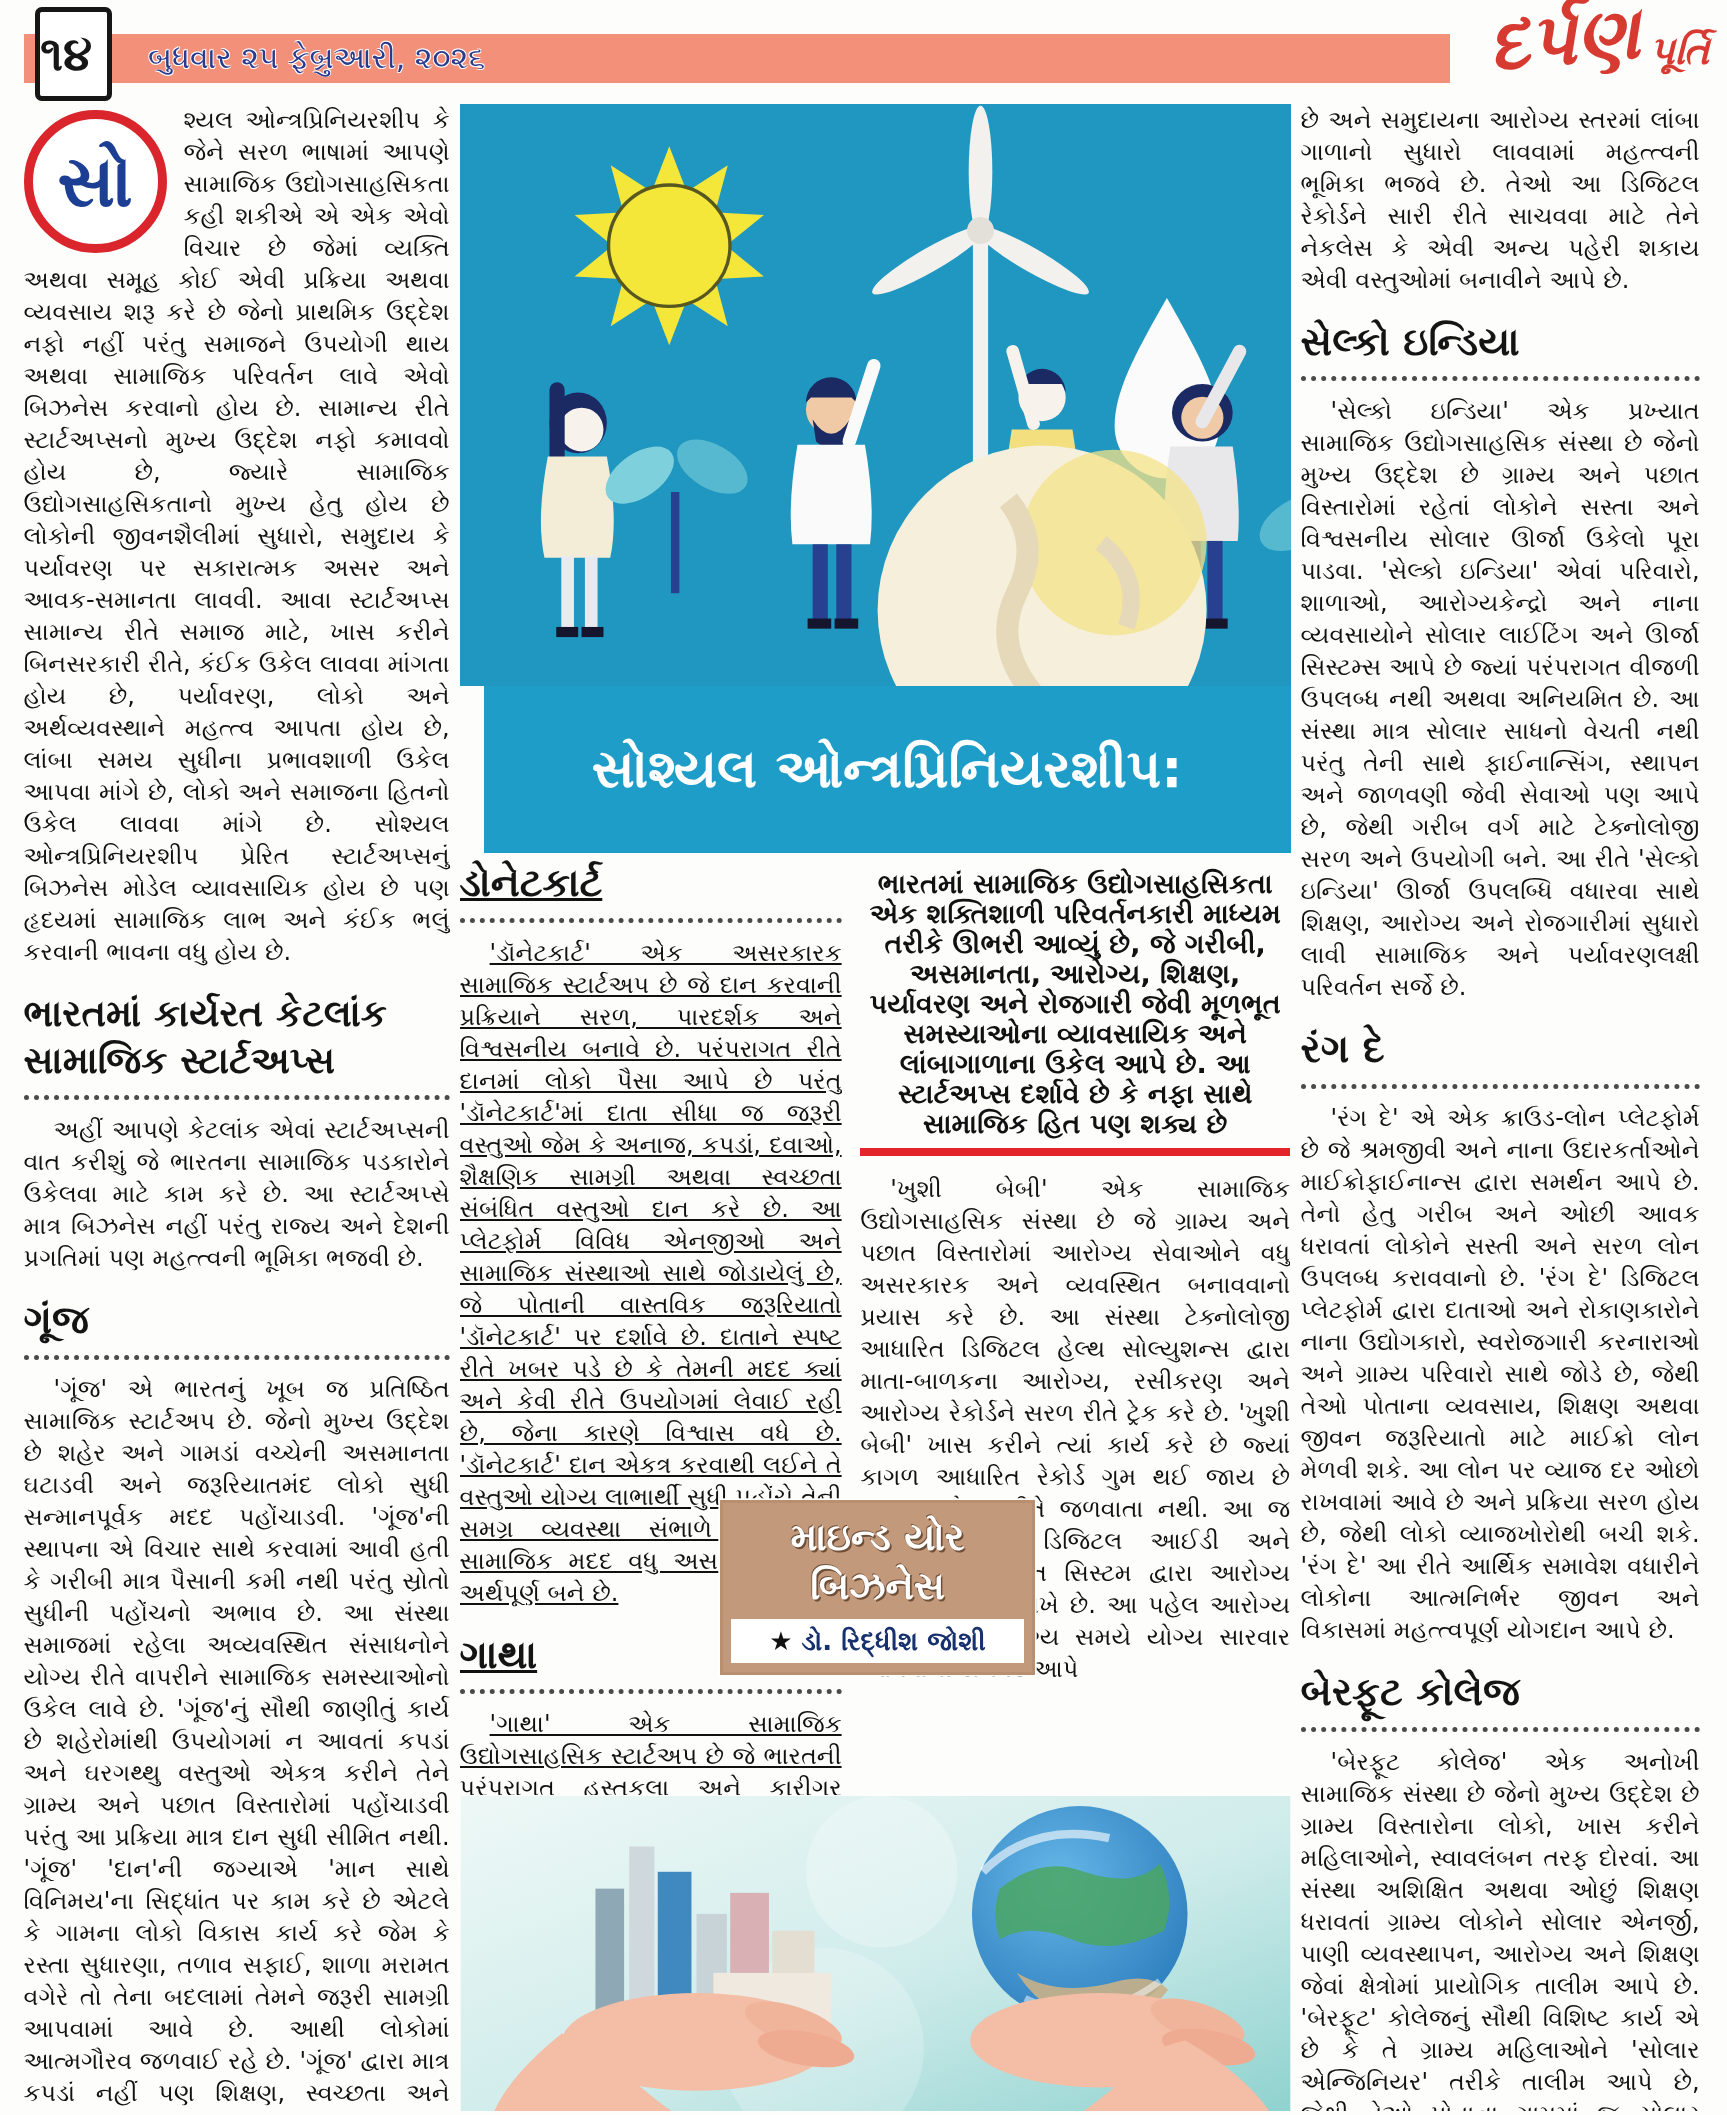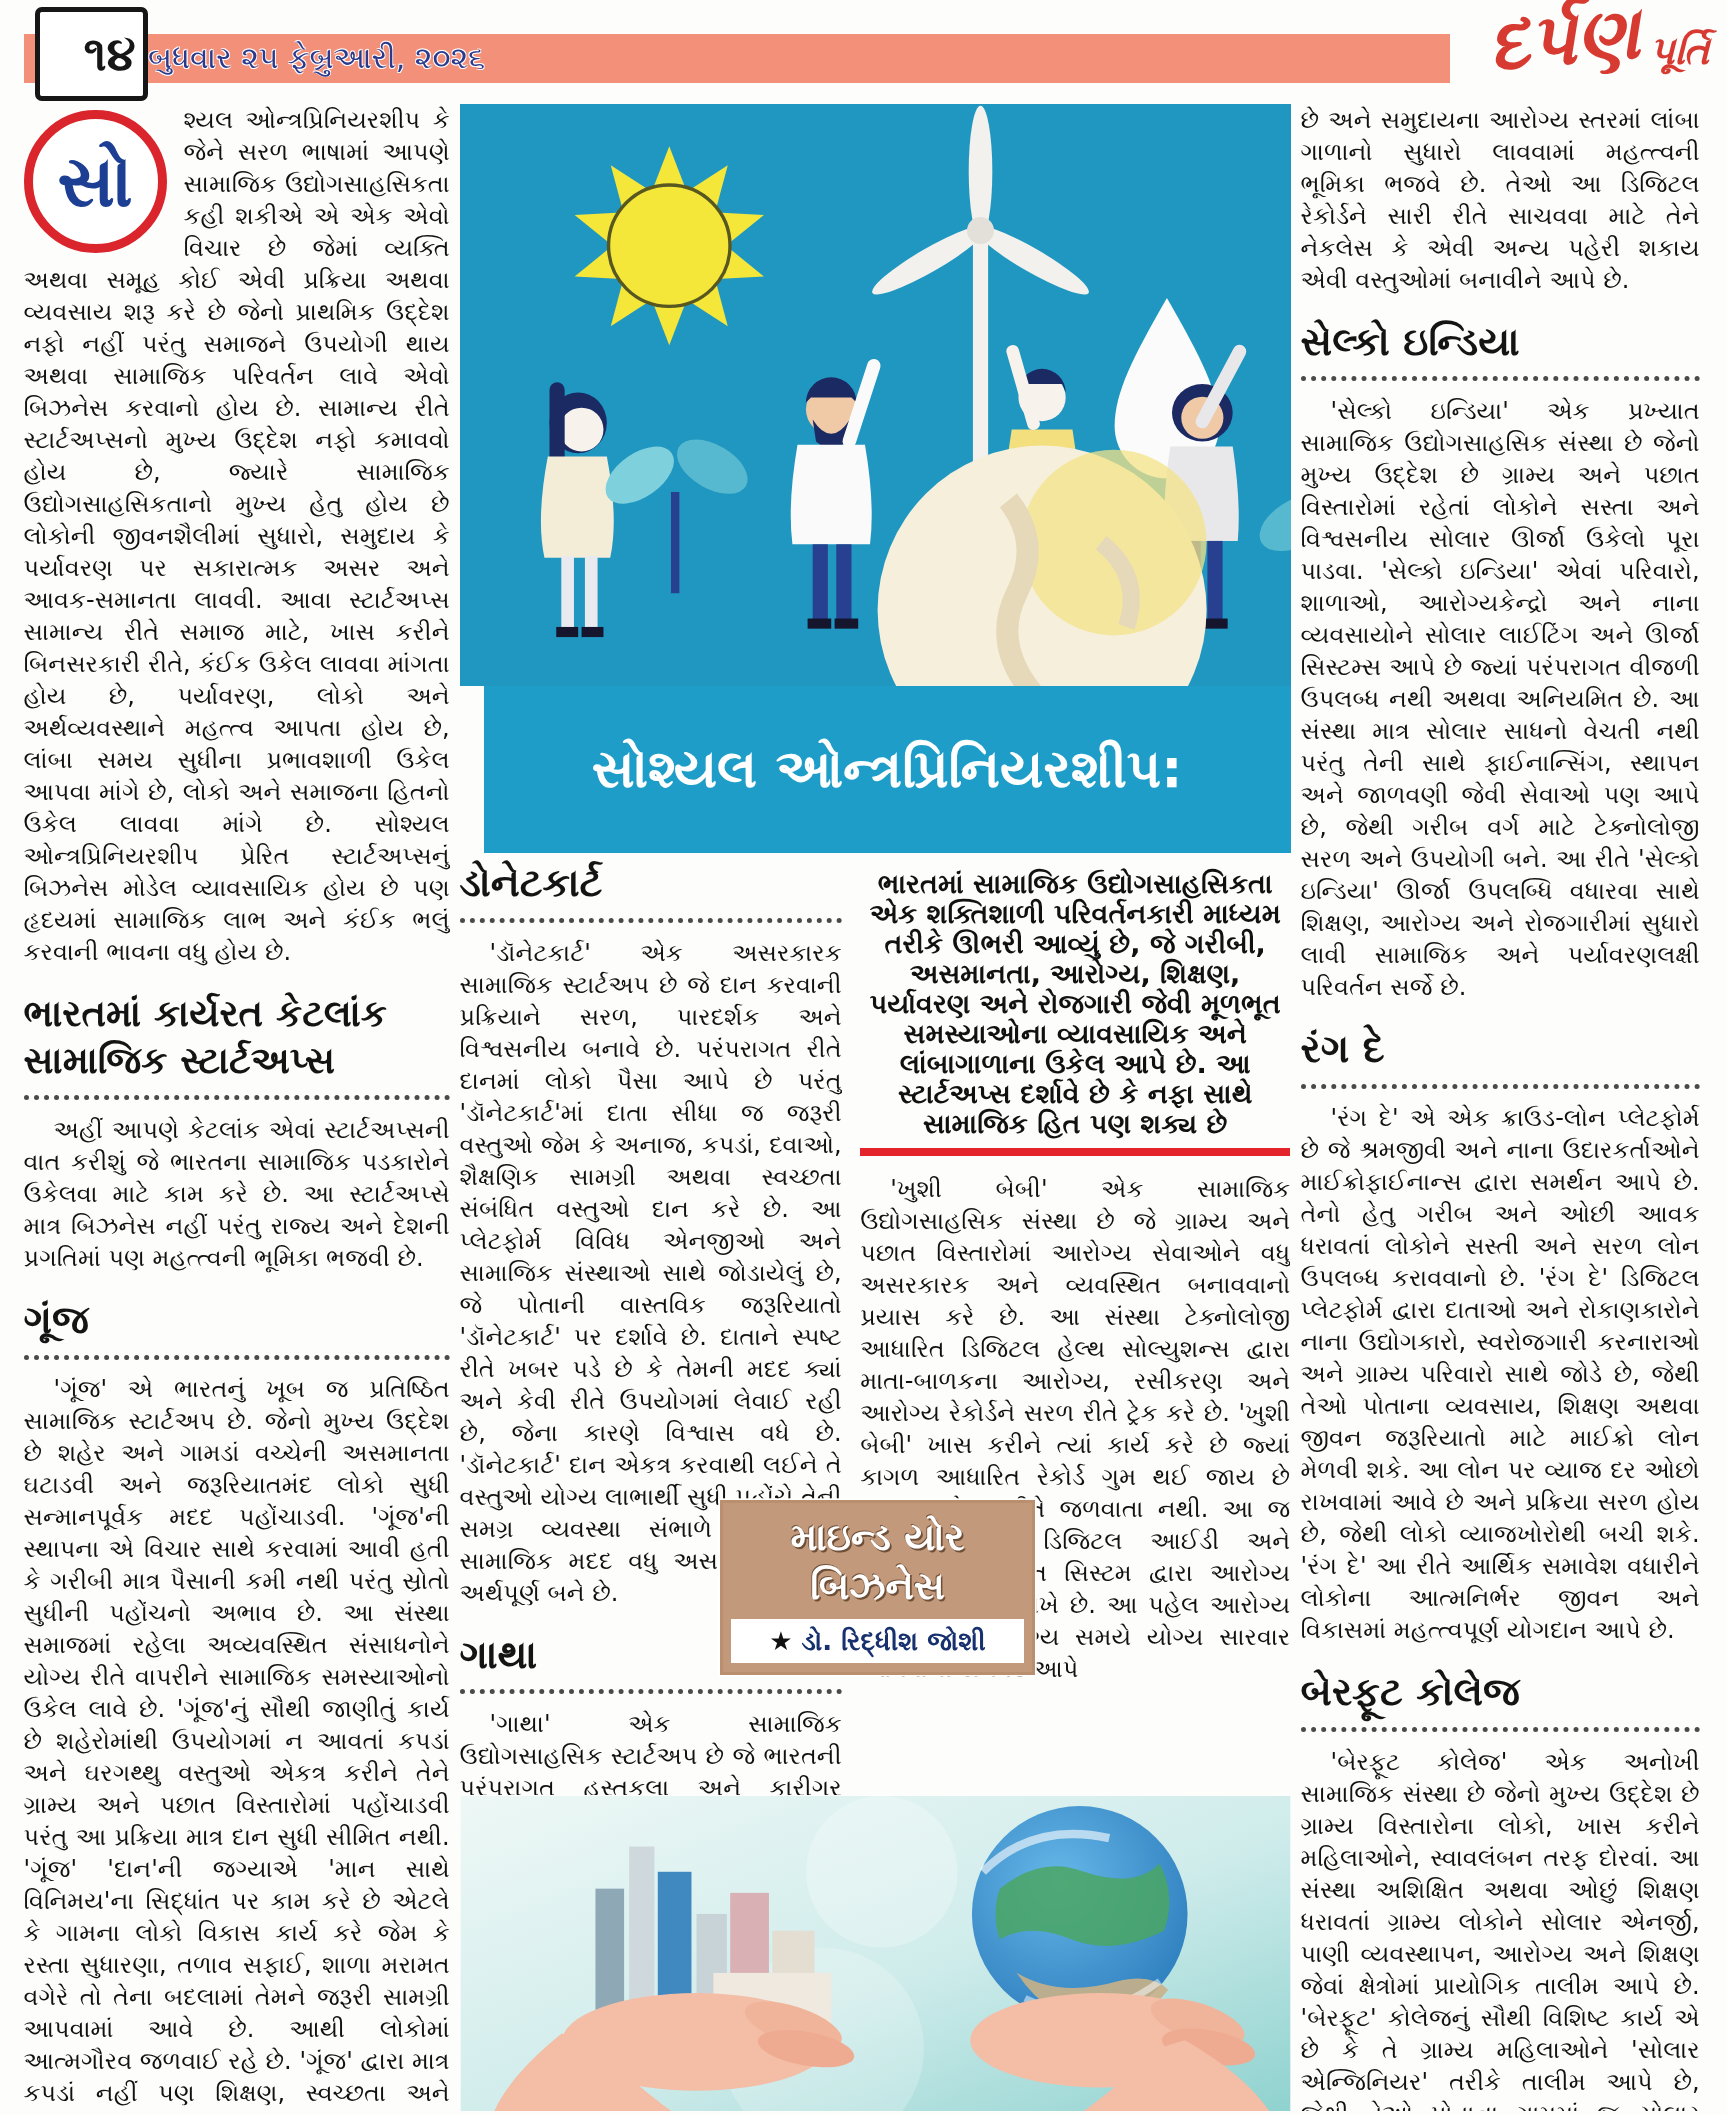--- a/index.html
+++ b/index.html
@@ -2,22 +2,22 @@
 <html style="font-size:13.5px"><head>
 <meta charset="utf-8">
 <style>
   html,body{margin:0;padding:0;background:#ffffff;}
   .page{position:relative;width:1728px;height:2116px;background:#fdfdfc;overflow:hidden;
         font-family:"DejaVu Sans","Liberation Sans",sans-serif;color:#111;}
   
   .hdr{position:relative;height:97px;}
   .date-bar{position:absolute;left:23.6px;top:34px;height:49px;right:278px;background:#f29079;}
   .pageno-box{position:absolute;left:35px;top:6.7px;width:67px;height:84px;background:#fff;
-      border:5.9px solid #161616;border-radius:6.7px;display:flex;align-items:center;justify-content:center;
-      font-size:47px;font-weight:bold;color:#161616;z-index:3;padding-left:36px;}
+      border:5.9px solid #161616;border-radius:6.7px;display:flex;align-items:center;justify-content:flex-start;
+      font-size:47px;font-weight:bold;color:#161616;z-index:3;}
   .date-txt{position:absolute;left:148px;top:40px;font-size:30px;font-weight:normal;color:#2b3a8c;
       text-shadow:0.8px 0.8px 0 #fff,-0.8px -0.8px 0 #fff,0.8px -0.8px 0 #fff,-0.8px 0.8px 0 #fff;}
   .masthead{position:absolute;right:18.6px;top:-1.7px;z-index:3;text-align:right;
       font-family:"Liberation Serif","DejaVu Serif",serif;font-style:italic;color:#d63a31;}
   .logo-main{font-size:73px;font-weight:bold;display:inline-block;transform:rotate(-5deg);}
   .logo-sub{font-size:39px;font-weight:bold;display:inline-block;margin-left:6.7px;}
   
   .content{display:flex;gap:10px;padding:6.7px 23.6px 0 23.6px;}
   .col{overflow:hidden;height:2007px;}
   .col-left{width:426px;}
@@ -32,21 +32,21 @@
   .dropcap{float:left;width:125px;height:125px;border-radius:50%;border:9.3px solid #d9252b;
       box-shadow:inset 0 0 0 4.2px #fff;display:flex;align-items:center;justify-content:center;
       margin:6.7px 17px 5px 0;background:#fff;}
   .dropcap span{color:#1c3f94;font-size:71px;font-weight:bold;line-height:1;}
   
   .illu{height:582px;background:#2097c0;overflow:hidden;}
   .headline-box{height:167px;background:#1e9dc8;color:#fff;display:flex;flex-direction:column;
       align-items:center;justify-content:center;text-align:center;font-weight:800;
       font-size:53px;line-height:78px;margin-left:24px;}
   .subcols{display:flex;gap:18.6px;height:941px;overflow:hidden;margin-top:1.7px;}
-  .subcol-a{width:382px;overflow:hidden;}
+  .subcol-a{width:382px;overflow:hidden;text-decoration:underline;}
   .subcol-b{width:430px;overflow:hidden;}
   .standfirst{font-size:27px;line-height:30px;font-weight:bold;text-align:center;margin:15px 0 8.4px 0;}
   .red-rule{height:8.4px;background:#e3242b;margin:8.4px 0 17px 0;}
   .photo{height:315px;margin-top:auto;overflow:hidden;}
   
   .byline-box{position:absolute;left:260px;top:1396px;width:293px;background:#c3997b;
       border:3.4px solid #b98f70;padding:10px 8.4px 8.4px 8.4px;z-index:5;box-shadow:0 0 0 1.7px #fff;}
   .byline-title{text-align:center;color:#fff;font-weight:800;font-size:38px;line-height:49px;
       text-shadow:1.7px 1.7px 0 #6e4f38,-0.8px -0.8px 0 #6e4f38;}
   .byline-author{background:#fff;margin-top:8.4px;text-align:center;font-size:26px;font-weight:bold;

